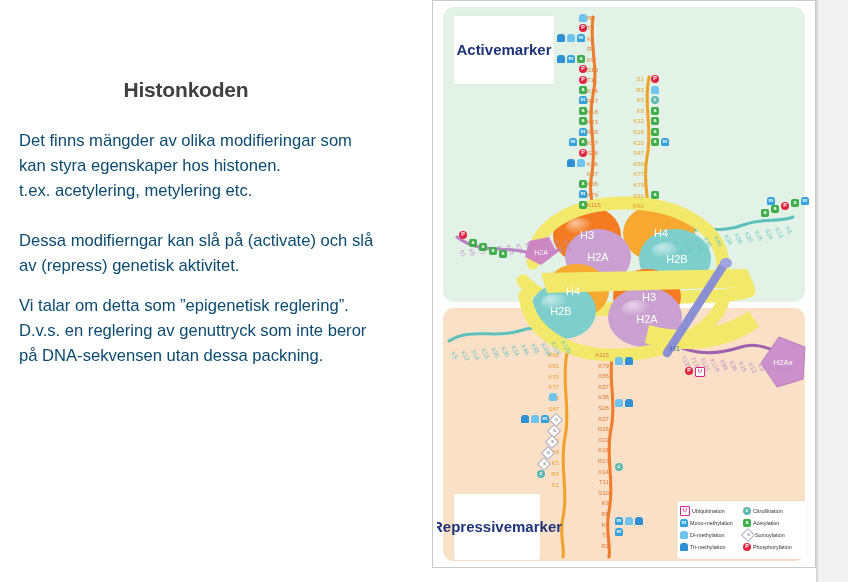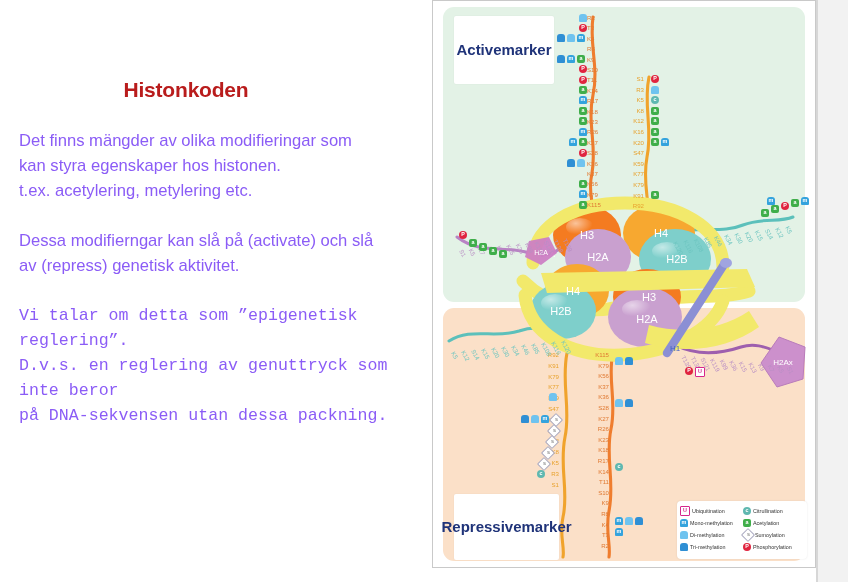--- a/index.html
+++ b/index.html
@@ -12,31 +12,31 @@
   #slide{position:absolute;inset:0;background:#ffffff;}
 
   
   #text-panel{
     position:absolute;left:0;top:0;width:432px;height:582px;
     background:#ffffff;
   }
   #page-title{
     position:absolute;left:0;top:78px;width:372px;
     text-align:center;
-    font-size:21px;font-weight:bold;color:#b91c1c;
+    font-size:21px;font-weight:bold;color:#404040;
     letter-spacing:-0.2px;
   }
   .para{
     position:absolute;left:19px;width:412px;
-    font-size:16.6px;line-height:25px;color:#8b5cf6;
+    font-size:16.6px;line-height:25px;color:#0c4a6e;
     white-space:pre-line;
   }
   #para-1{top:128px;}
   #para-2{top:228px;}
-  #para-3{top:303px;font-family:Liberation Mono, monospace;}
+  #para-3{top:293px;}
   #para-4{top:412px;}
 
   
   #figure-frame{
     position:absolute;left:432px;top:0px;width:384px;height:568px;
     background:#ffffff;
     border:1px solid #c9c9c9;
     box-sizing:border-box;
   }
   #figure-inner{position:absolute;inset:4px;background:#fff;overflow:hidden;}
@@ -47,21 +47,21 @@
 
   .marker-box{
     position:absolute;background:#ffffff;border-radius:2px;
     display:flex;align-items:center;justify-content:center;
     text-align:center;
     font-size:15px;font-weight:bold;line-height:20px;
     color:#1f3379;
     box-shadow:0 0 2px rgba(0,0,0,.06);
   }
   #active-marker{left:17px;top:11px;width:100px;height:68px;}
-  #repressive-marker{left:17px;top:489px;width:105px;height:66px;}
+  #repressive-marker{left:17px;top:489px;width:86px;height:66px;}
 
   
   #core-svg{position:absolute;left:0;top:0;width:376px;height:560px;}
 
   
   .res{font-size:6.1px;fill:#e07a33;font-family:"Liberation Sans",sans-serif;}
   .res-h4{fill:#e8a22e;}
   .res-h2a{fill:#b98ec4;}
   .res-h2b{fill:#6dc5c0;}
 

